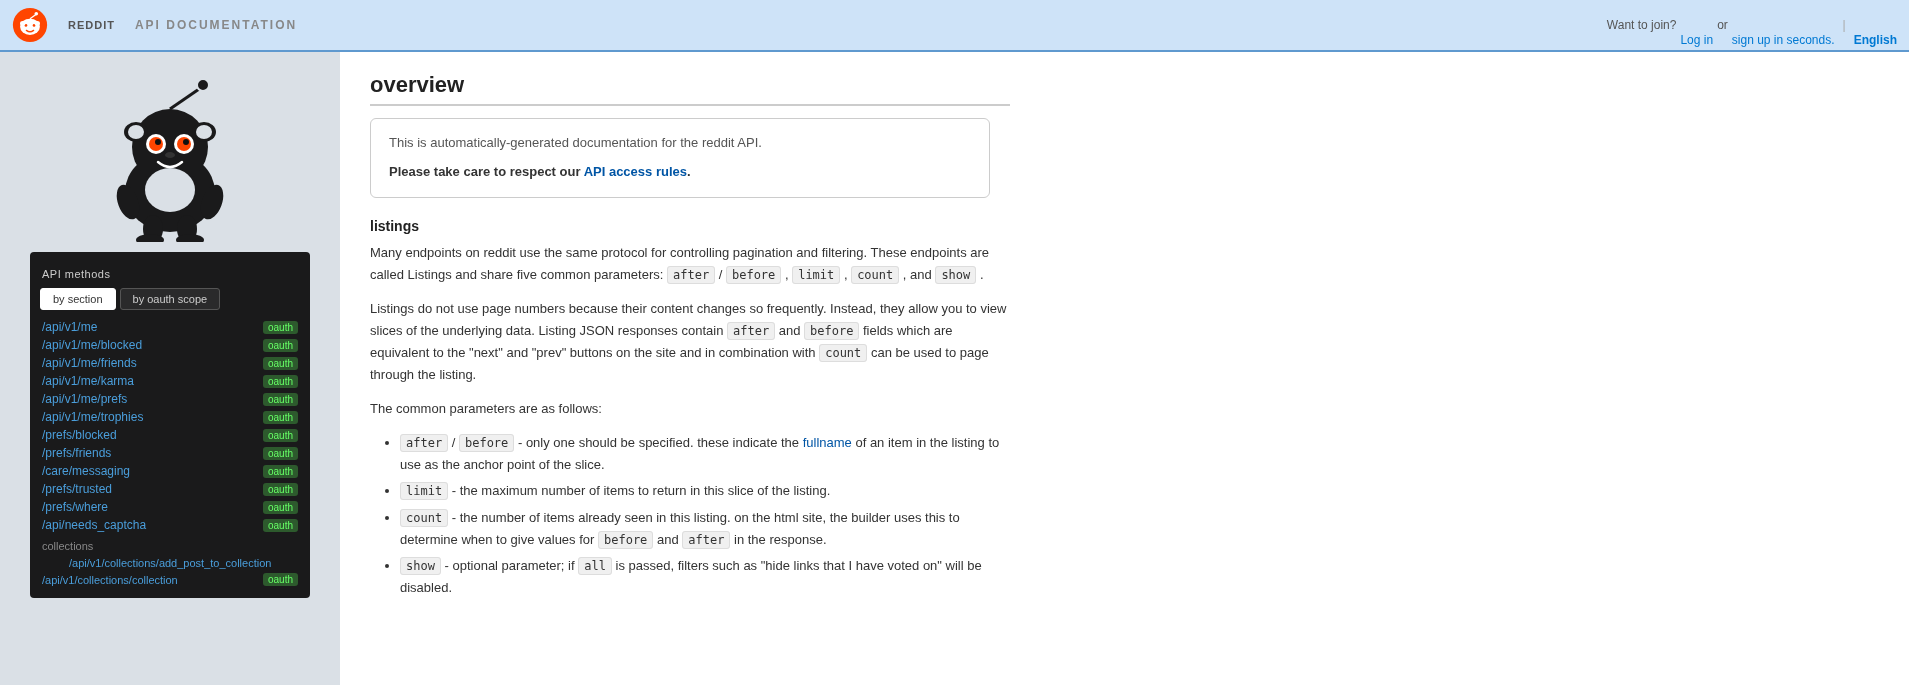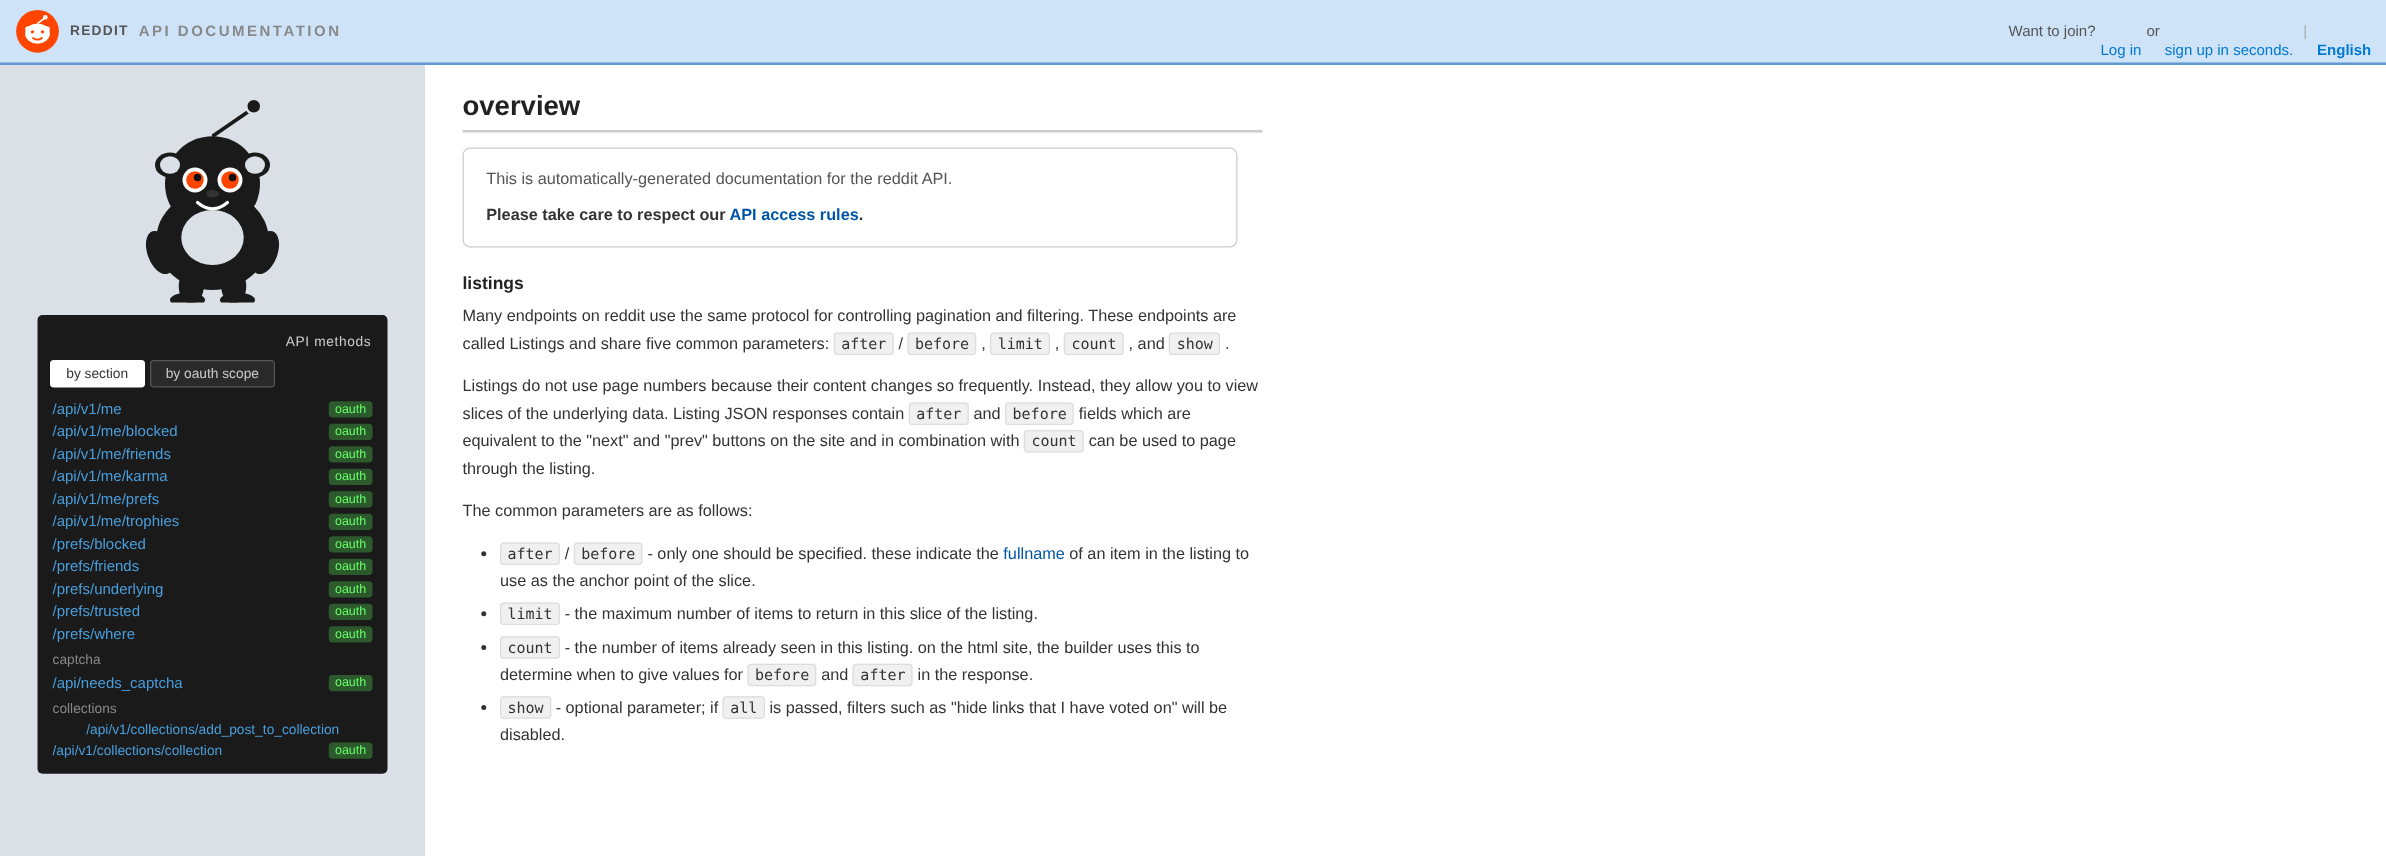--- a/index.html
+++ b/index.html
@@ -10,21 +10,21 @@
       background: #cee3f8;
       border-bottom: 2px solid #5f99cf;
       display: flex;
       align-items: center;
       padding: 6px 12px;
       height: 52px;
     }
     #logo-area {
       display: flex;
       align-items: center;
-      gap: 8px;
+      gap: 20px;
     }
     #logo-svg { width: 36px; height: 36px; }
     #site-title {
       font-size: 11px;
       font-weight: bold;
       color: #555;
       letter-spacing: 1px;
       text-transform: uppercase;
     }
     #header-right {
@@ -66,23 +66,22 @@
     #sidebar {
       background: #1a1a1b;
       margin: 0 30px;
       border-radius: 4px;
       padding: 10px 0;
       color: #fff;
     }
     #sidebar-title {
       color: #ccc;
       font-size: 11px;
-      padding: 6px 13px 8px 12px;
+      padding: 6px 0 8px 12px;
       letter-spacing: 0.5px;
-      text-align: right;
     }
     #tab-row {
       display: flex;
       padding: 0 10px 8px 10px;
       gap: 4px;
     }
     .tab-btn {
       padding: 4px 12px;
       font-size: 11px;
       border: 1px solid #555;
@@ -299,33 +298,32 @@
       </div>
       <div class="api-item">
         <a href="#">/prefs/blocked</a>
         <span class="badge-oauth">oauth</span>
       </div>
       <div class="api-item">
         <a href="#">/prefs/friends</a>
         <span class="badge-oauth">oauth</span>
       </div>
       <div class="api-item">
-        <a href="#">/prefs/underlying</a>
+        <a href="#">/care/messaging</a>
         <span class="badge-oauth">oauth</span>
       </div>
       <div class="api-item">
         <a href="#">/prefs/trusted</a>
         <span class="badge-oauth">oauth</span>
       </div>
       <div class="api-item">
         <a href="#">/prefs/where</a>
         <span class="badge-oauth">oauth</span>
       </div>
 
-      <div class="section-header">captcha</div>
       <div class="api-item">
         <a href="#">/api/needs_captcha</a>
         <span class="badge-oauth">oauth</span>
       </div>
 
       <div class="section-header">collections</div>
       <div class="api-item">
         <a href="#" style="font-size:11px;margin-left:27px;">/api/v1/collections/add_post_to_collection</a>
       </div>
       <div class="api-item">

